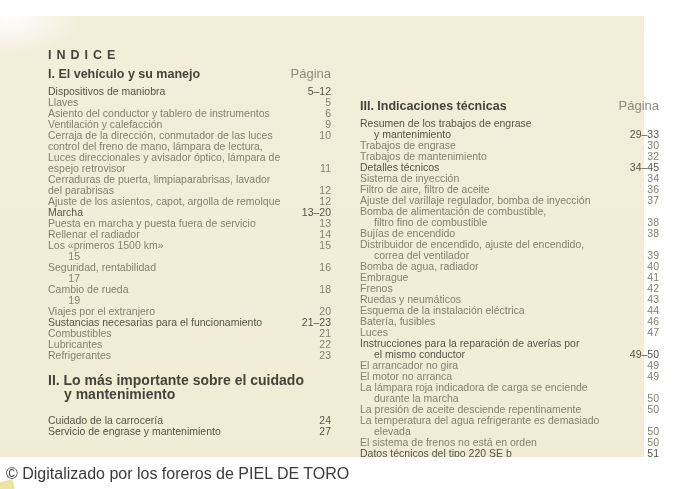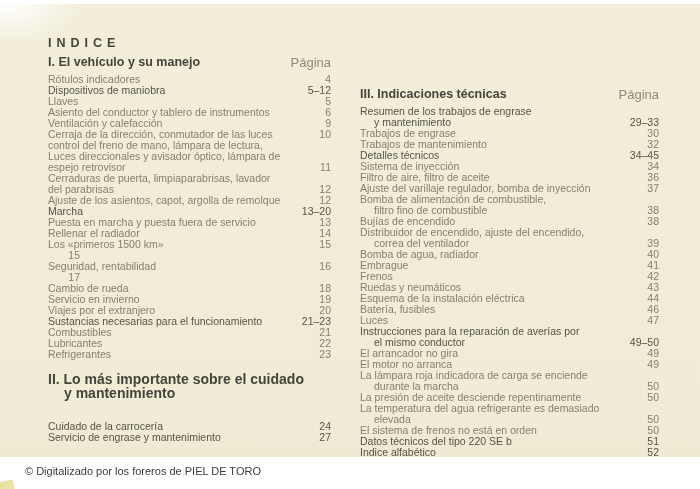--- a/index.html
+++ b/index.html
@@ -4,54 +4,54 @@
 <style>
   html,body { margin:0; padding:0; }
   body {
     width:700px; height:489px; background:#ffffff;
     font-family:"Liberation Sans", sans-serif;
     -webkit-font-smoothing:antialiased;
   }
   .scan { position:relative; width:700px; height:489px; background:#ffffff; overflow:hidden; }
 
   .page {
-    position:absolute; left:0; top:4px; width:700px; height:457px;
+    position:absolute; left:0; top:16px; width:644px; height:457px;
     background-color:#f1edd8;
     background-image:
       radial-gradient(ellipse 100px 55px at 8px 0px, rgba(255,255,255,0.95), rgba(255,255,255,0) 75%),
       linear-gradient(180deg, #f2eeda 0%, #f0ecd6 90%, #eeead2 100%);
   }
 
   .col { position:absolute; color:#84816e; font-size:10.5px; line-height:11px; }
   .col-left  { left:48px;  top:34px; width:283px; }
   .col-right { left:360px; top:52px; width:299px;margin-top:32px; }
 
   .index-title {
     font-weight:bold; font-size:12.5px; letter-spacing:5px;
     color:#45443a; height:14px; margin-bottom:4px;
   }
-  .heading-row { display:flex; justify-content:space-between; align-items:center; height:13px; margin-bottom:5px; }
+  .heading-row { display:flex; justify-content:space-between; align-items:flex-start; height:13px; margin-bottom:5px; }
   .heading { font-weight:bold; font-size:12.5px; line-height:13px; color:#45443a; white-space:nowrap; }
   .pagina-label { font-size:13px; color:#8e8b78; }
 
   .row { display:flex; }
   .row .t { flex:1 1 auto; white-space:nowrap; overflow:visible; }
   .row .p { flex:0 0 auto; text-align:right; min-width:32px; white-space:nowrap; }
   .row.bold { font-weight:normal; color:#565448; }
   .t.ind { padding-left:14px; }
 
   .section2 { margin-top:13px; }
   .h2 { font-weight:bold; font-size:14px; line-height:13.5px; color:#45443a; }
   .h2 .l2 { padding-left:16px; }
-  .section2 .entries { margin-top:21px; }
+  .section2 .entries { margin-top:14px; }
 
   .pageno { text-align:right; padding-right:3px; margin-top:21px; color:#84816e; font-size:11px; }
 
   .footer-strip { position:absolute; left:0; top:457px; width:700px; height:32px; background:#ffffff; }
-  .copyright { position:absolute; left:25px; top:8px; font-size:11px; color:#3b3b3b; }
+  .copyright { position:absolute; left:6px; top:8px; font-size:16px; color:#3b3b3b; }
   .speck {
     position:absolute; left:-4px; bottom:-3px; width:18px; height:11px;
     background:#e9e3a4; transform:rotate(-12deg); border-radius:2px;
   }
 </style>
 </head>
 <body>
 
 <div class="scan">
 
@@ -59,24 +59,20 @@
 
     <div class="col col-left">
       <div class="index-title">INDICE</div>
 
       <div class="heading-row">
         <span class="heading">I. El vehículo y su manejo</span>
         <span class="pagina-label">Página</span>
       </div>
 
       <div class="entries">
-          <div class="row">
-            <span class="t">Rótulos indicadores</span>
-            <span class="p">4</span>
-          </div>
           <div class="row bold">
             <span class="t">Dispositivos de maniobra</span>
             <span class="p">5–12</span>
           </div>
           <div class="row">
             <span class="t">Llaves</span>
             <span class="p">5</span>
           </div>
           <div class="row">
             <span class="t">Asiento del conductor y tablero de instrumentos</span>
@@ -138,21 +134,20 @@
             <span class="p">16</span>
           </div>
           <div class="row">
             <span class="p">17</span>
           </div>
           <div class="row">
             <span class="t">Cambio de rueda</span>
             <span class="p">18</span>
           </div>
           <div class="row">
-            <span class="t">Servicio en invierno</span>
             <span class="p">19</span>
           </div>
           <div class="row">
             <span class="t">Viajes por el extranjero</span>
             <span class="p">20</span>
           </div>
           <div class="row bold">
             <span class="t">Sustancias necesarias para el funcionamiento</span>
             <span class="p">21–23</span>
           </div>

